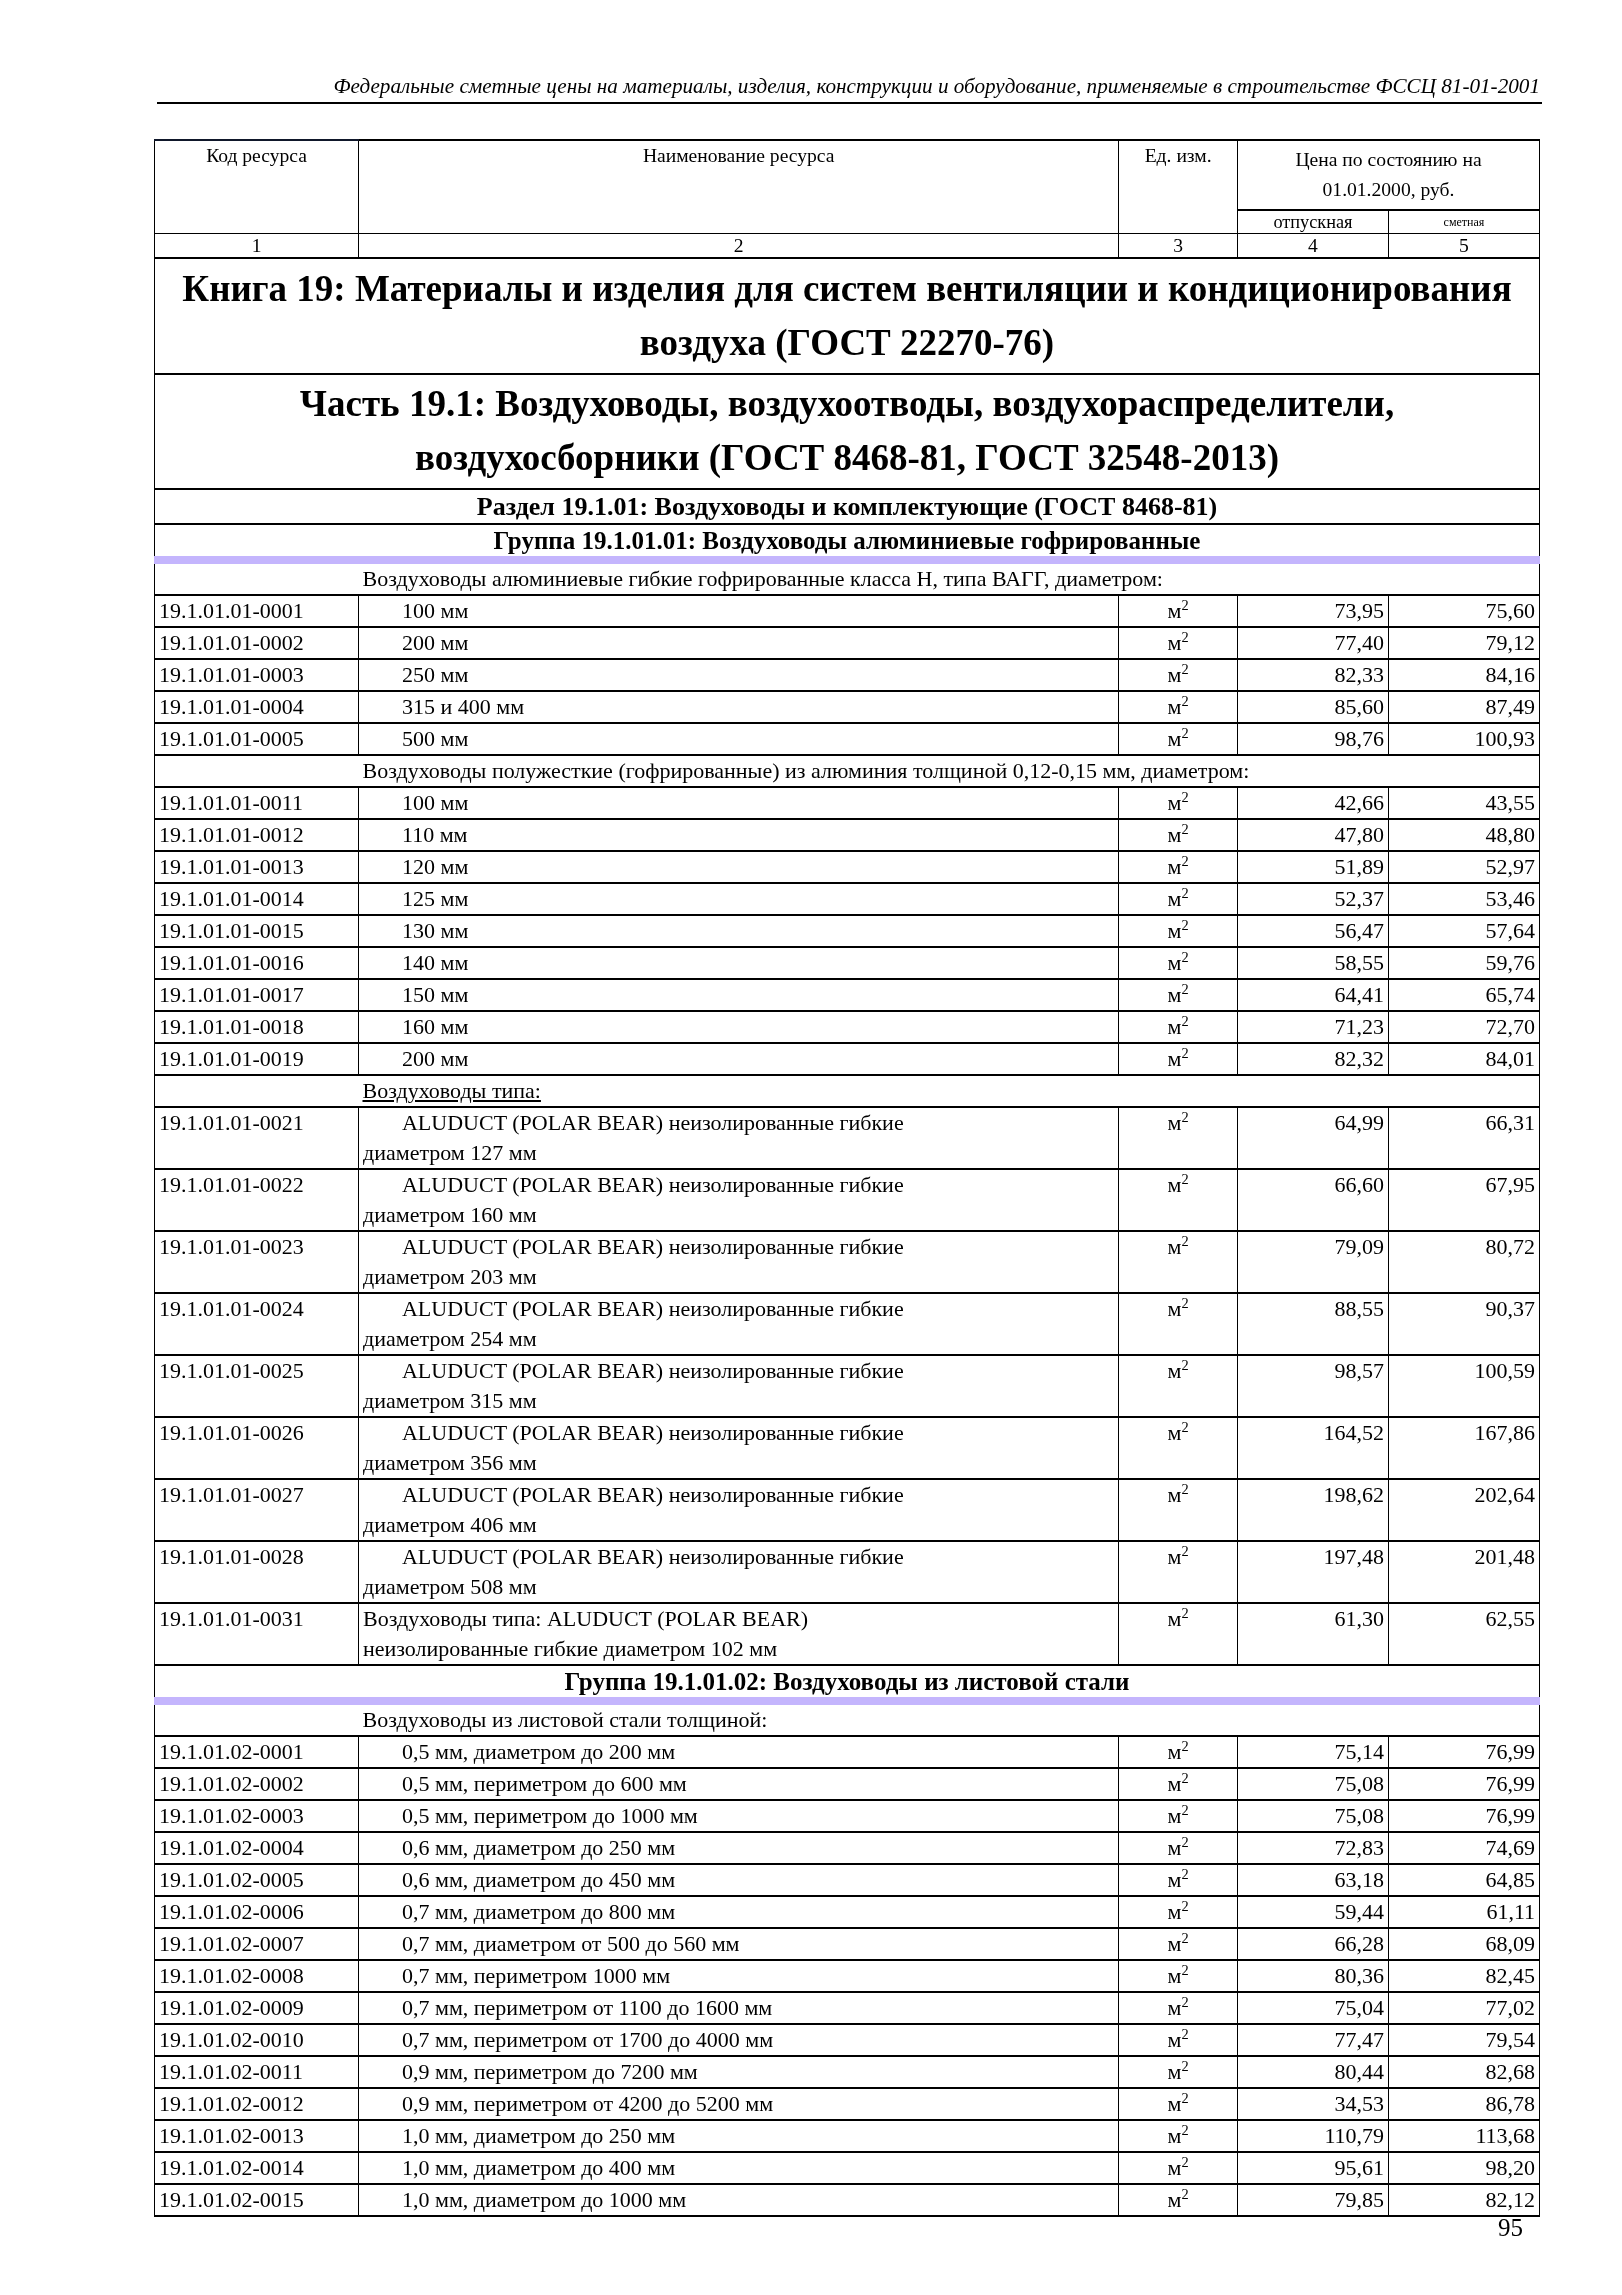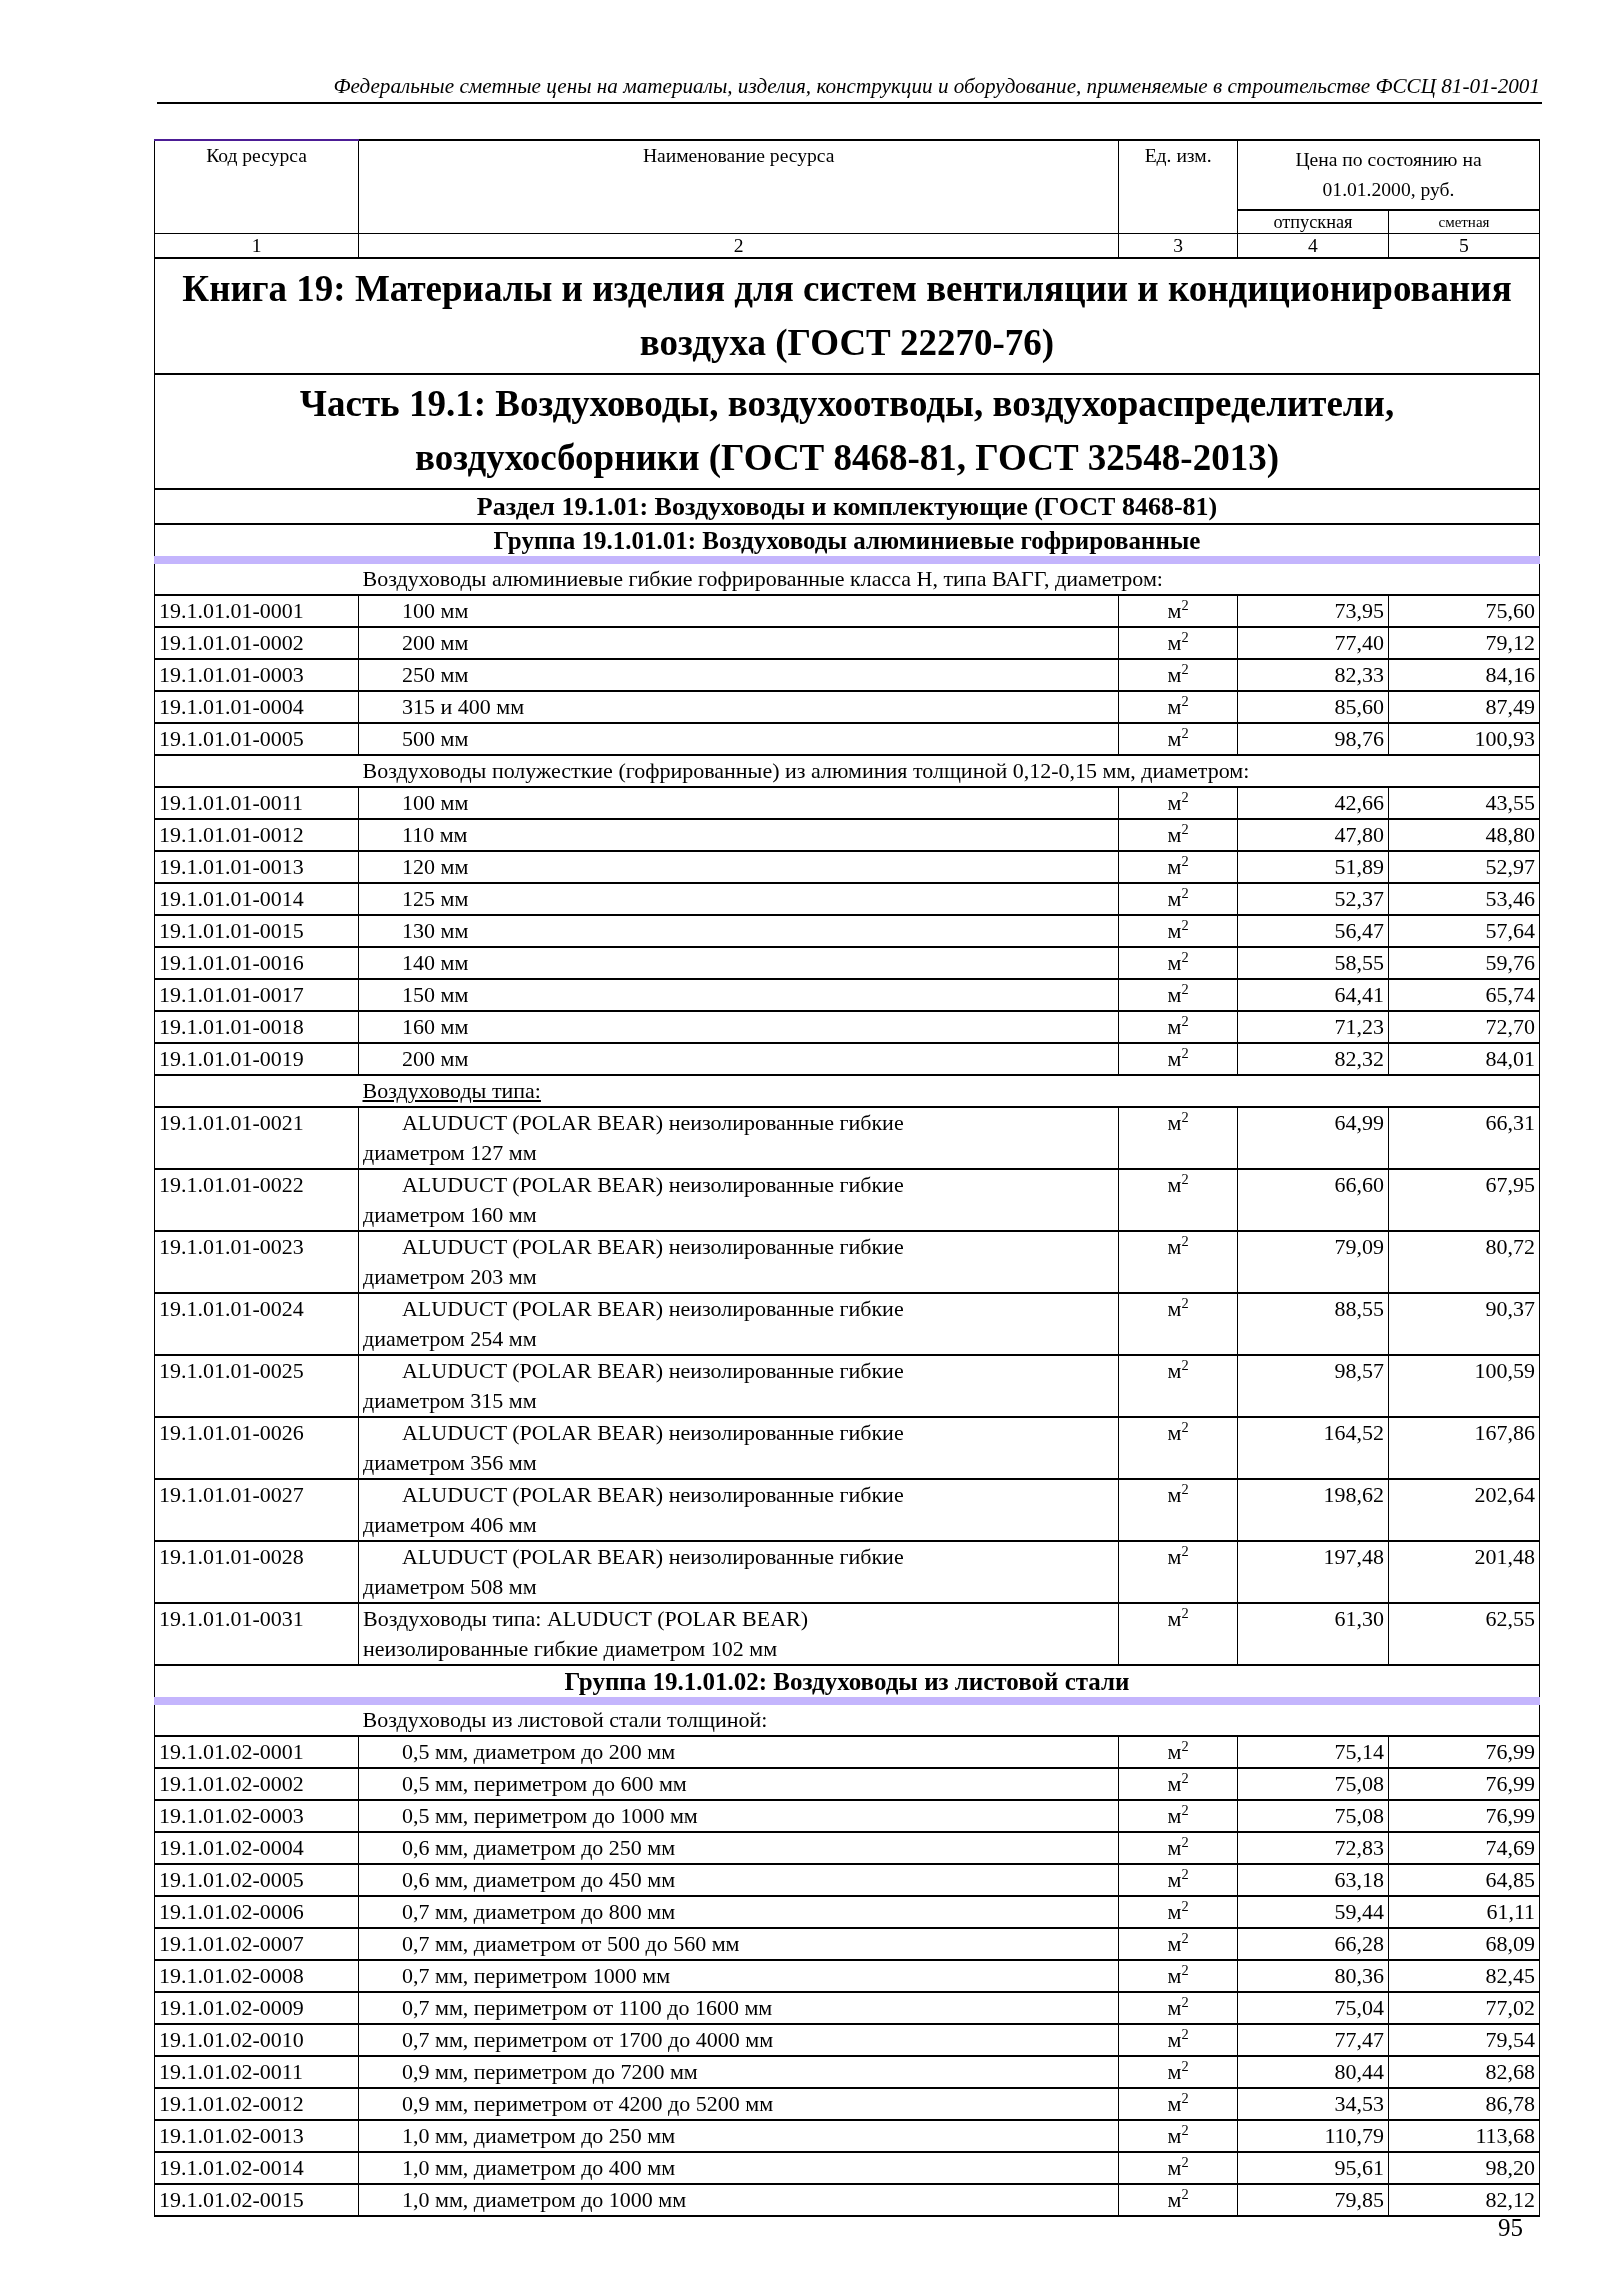--- a/index.html
+++ b/index.html
@@ -47,28 +47,28 @@
 <table class="price">
   <colgroup>
     <col class="c-code">
       <col class="c-name">
       <col class="c-unit">
       <col class="c-p1">
       <col class="c-p2">
   </colgroup>
   <thead>
     <tr>
-      <th class="hdr" rowspan="2" style="border-top:2px solid #4c1d95;">Код ресурса</th>
+      <th class="hdr" rowspan="2" style="border-top:2px solid #0f172a;">Код ресурса</th>
       <th class="hdr" rowspan="2" style="border-top:2px solid #000;">Наименование ресурса</th>
       <th class="hdr" rowspan="2" style="border-top:2px solid #000;">Ед. изм.</th>
       <th class="hdr" colspan="2" style="border-top:2px solid #000;border-bottom:2px solid #000;padding:3.9px 26px;">Цена по состоянию на 01.01.2000, руб.</th>
     </tr>
     <tr>
       <th class="hdr" style="font-size:18.3px;line-height:22px;">отпускная</th>
-      <th class="hdr" style="font-size:15px;line-height:22px;margin-top:23px;">сметная</th>
+      <th class="hdr" style="font-size:12px;line-height:22px;margin-top:23px;">сметная</th>
     </tr>
     <tr class="numbers">
       <td>1</td>
       <td>2</td>
       <td>3</td>
       <td>4</td>
       <td>5</td>
     </tr>
   </thead>
   <tbody id="tbody">

